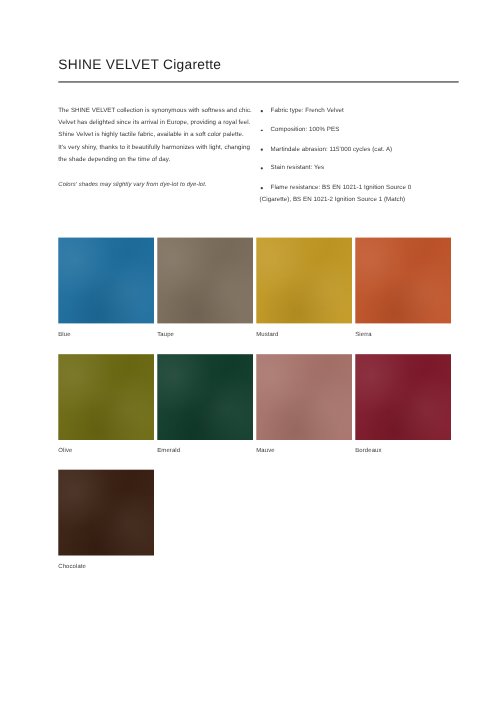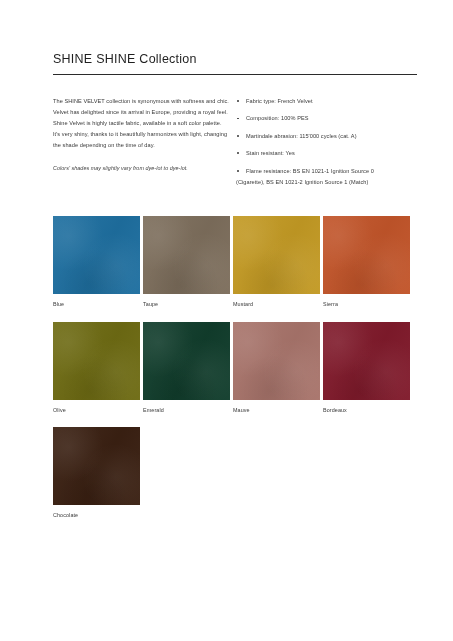--- a/index.html
+++ b/index.html
@@ -140,21 +140,21 @@
     letter-spacing: 0.1px;
     line-height: 1.2;
   }
 </style>
 </head>
 <body>
 
 <div class="page">
   <div class="content">
 
-    <h1 class="doc-title">SHINE SHINE Collection</h1>
+    <h1 class="doc-title">SHINE VELVET Cigarette</h1>
     <div class="title-rule"></div>
 
     <div class="intro">
       <div class="intro-left">
         <p class="body-copy">The SHINE VELVET collection is synonymous with softness and chic. Velvet has delighted since its arrival in Europe, providing a royal feel. Shine Velvet is highly tactile fabric, available in a soft color palette. It's very shiny, thanks to it beautifully harmonizes with light, changing the shade depending on the time of day.</p>
         <p class="disclaimer">Colors' shades may slightly vary from dye-lot to dye-lot.</p>
       </div>
 
       <div class="intro-right">
         <ul class="spec-list">

